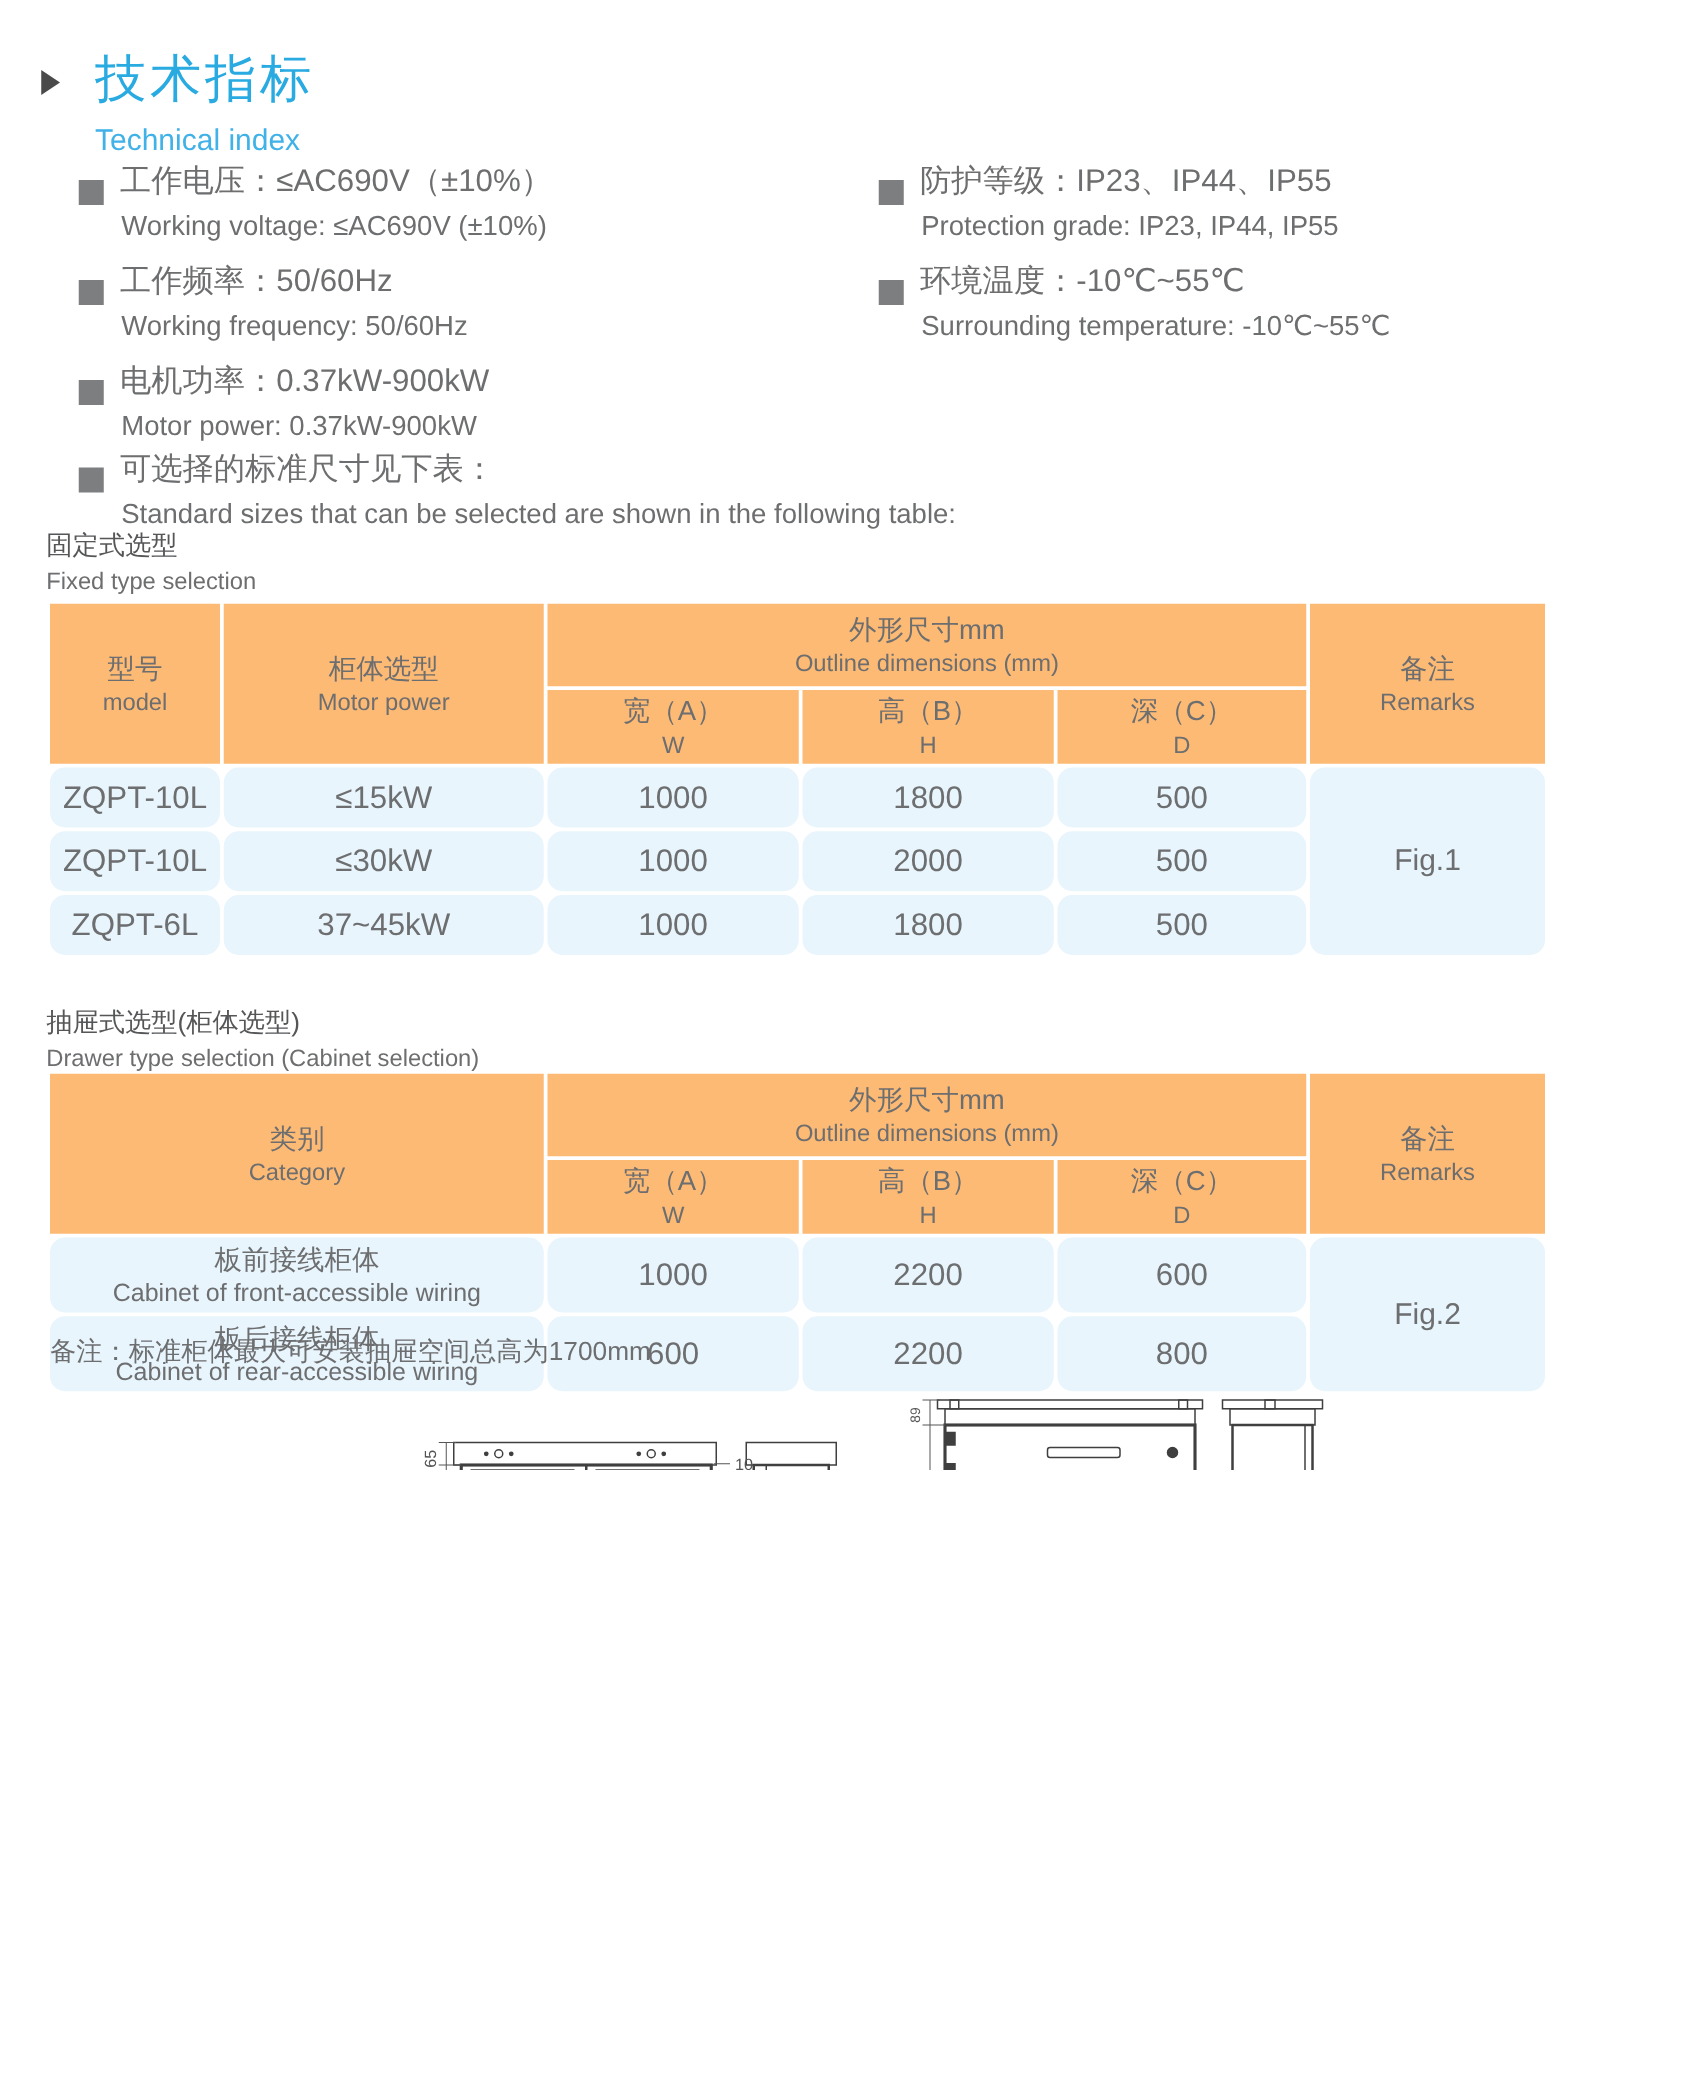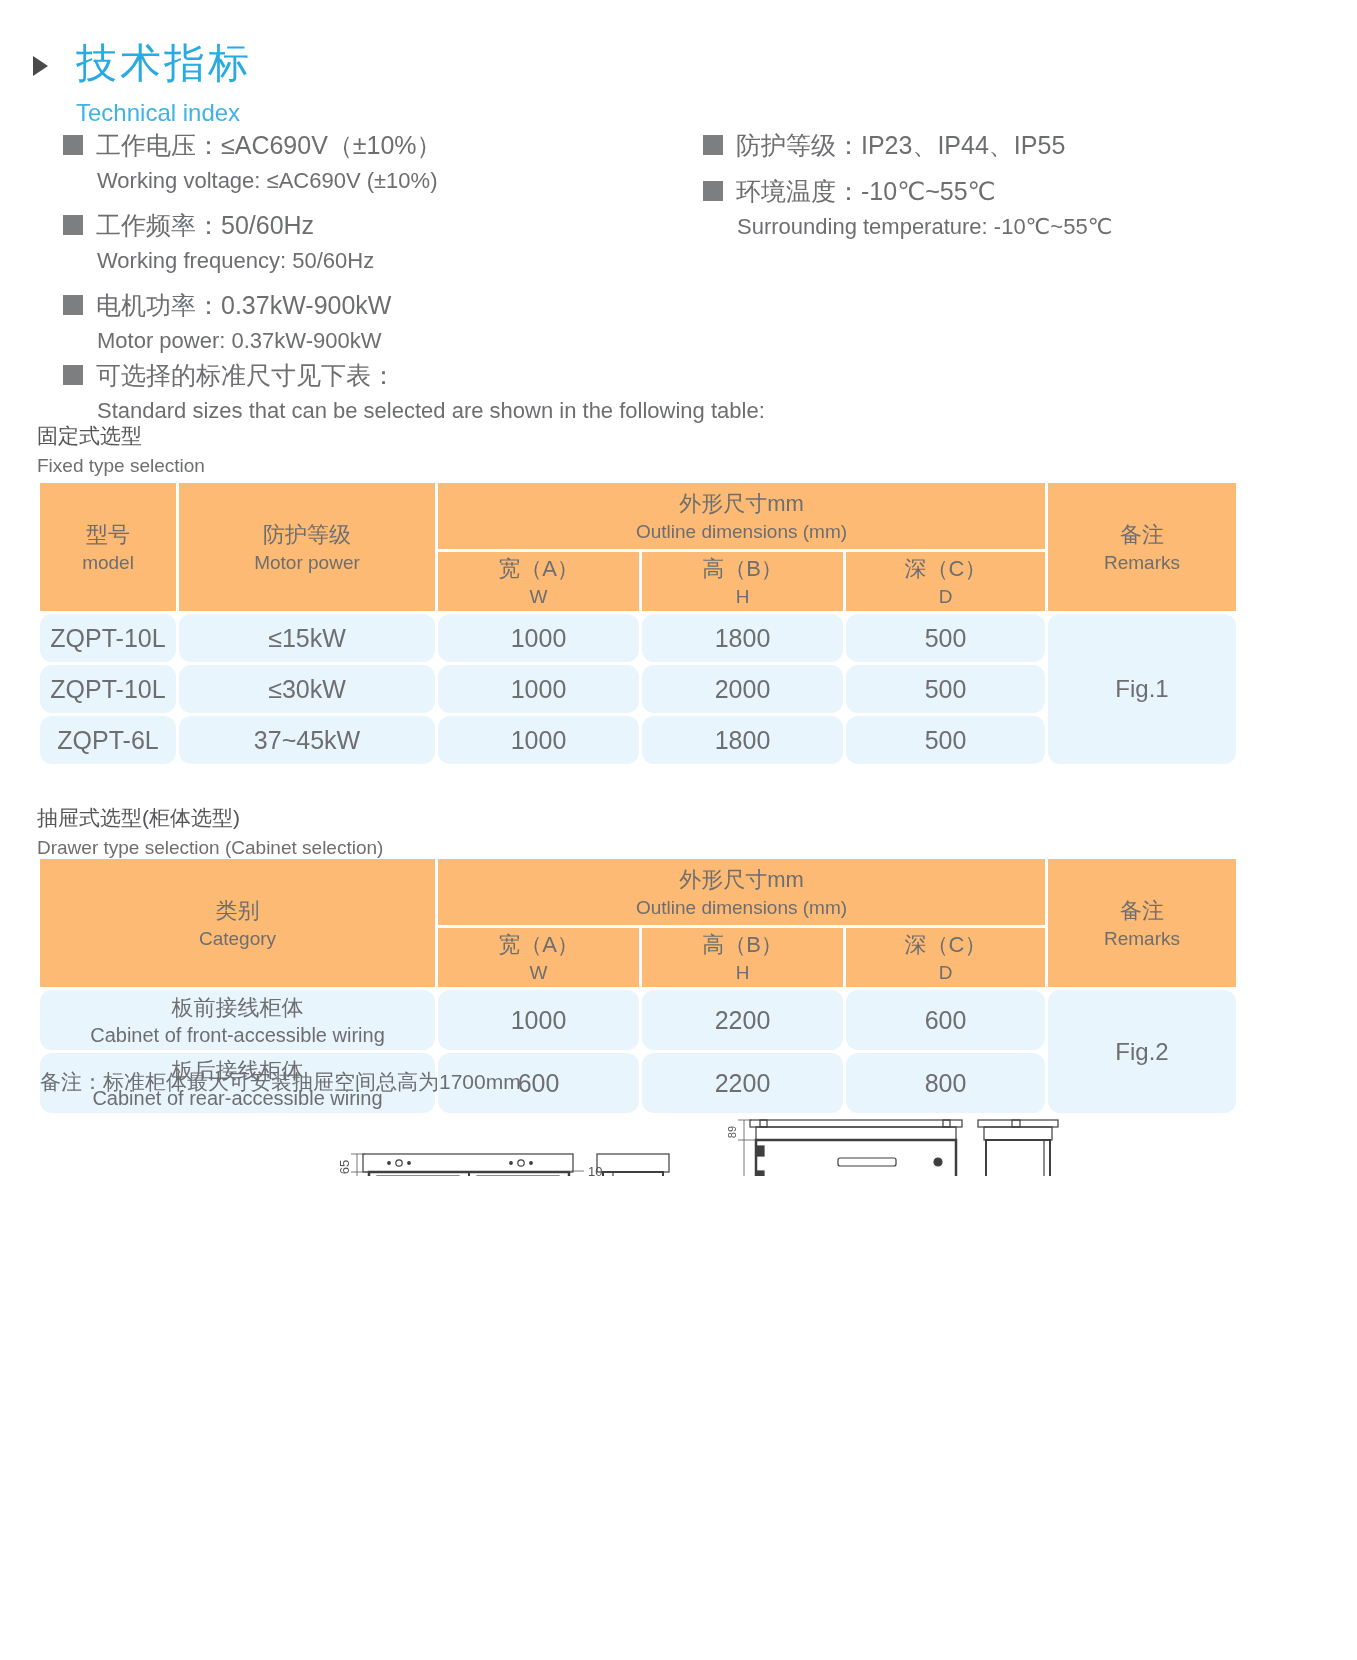--- a/index.html
+++ b/index.html
@@ -11,21 +11,21 @@
   .title-row { display:flex; align-items:center; }
   .tri-icon { width:0; height:0; border-left:15px solid #4a4a4b; border-top:10px solid transparent; border-bottom:10px solid transparent; margin-top:4px; }
   .title-cn { font-size:41px; color:#29abe2; margin-left:28px; letter-spacing:3px; }
   .title-en { font-size:24px; color:#41b2e8; margin-left:43px; margin-top:8px; }
 
   
   .spec-col { position:absolute; width:620px; }
   .spec-col.left { left:63px; top:126px; }
   .spec-col.right { left:703px; top:126px; }
   .spec-item { margin-bottom:8px; }
-  .spec-cn { display:flex; align-items:center; font-size:25px; color:#6d6e70; line-height:38px; }
+  .spec-cn { display:flex; align-items:flex-end; font-size:25px; color:#6d6e70; line-height:38px; }
   .sq-icon { flex:0 0 auto; width:20px; height:20px; background:#7d7e80; margin-right:13px; }
   .spec-en { font-size:22px; color:#6d6e70; line-height:34px; padding-left:34px; }
   .intro-item { position:absolute; left:63px; top:356px; width:900px; }
 
   
   .sec-label { position:absolute; left:37px; }
   .sec-cn { font-size:21px; color:#555658; }
   .sec-en { font-size:19px; color:#6d6e70; margin-top:5px; }
   .sec1 { top:422px; }
   .sec2 { top:804px; }
@@ -99,20 +99,21 @@
       <div class="spec-en">Motor power: 0.37kW-900kW</div>
     </div>
   </div>
 
   <div class="spec-col right">
     <div class="spec-item">
       <div class="spec-cn">
           <span class="sq-icon"></span>
           <span>防护等级：IP23、IP44、IP55</span>
         </div>
+      <div class="spec-en">Protection grade: IP23, IP44, IP55</div>
     </div>
     <div class="spec-item">
       <div class="spec-cn">
           <span class="sq-icon"></span>
           <span>环境温度：-10℃~55℃</span>
         </div>
       <div class="spec-en">Surrounding temperature: -10℃~55℃</div>
     </div>
   </div>
 
@@ -138,21 +139,21 @@
         <col style="width:199px">
         <col style="width:188px">
       </colgroup>
     <thead>
       <tr>
         <th rowspan="2" class="th-tall">
             <span class="hcn">型号</span>
             <span class="hen">model</span>
           </th>
         <th rowspan="2" class="th-tall">
-            <span class="hcn">防护等级</span>
+            <span class="hcn">柜体选型</span>
             <span class="hen">Motor power</span>
           </th>
         <th colspan="3" class="th-outline">
             <span class="hcn">外形尺寸mm</span>
             <span class="hen">Outline dimensions (mm)</span>
           </th>
         <th rowspan="2" class="th-tall">
             <span class="hcn">备注</span>
             <span class="hen">Remarks</span>
           </th>

